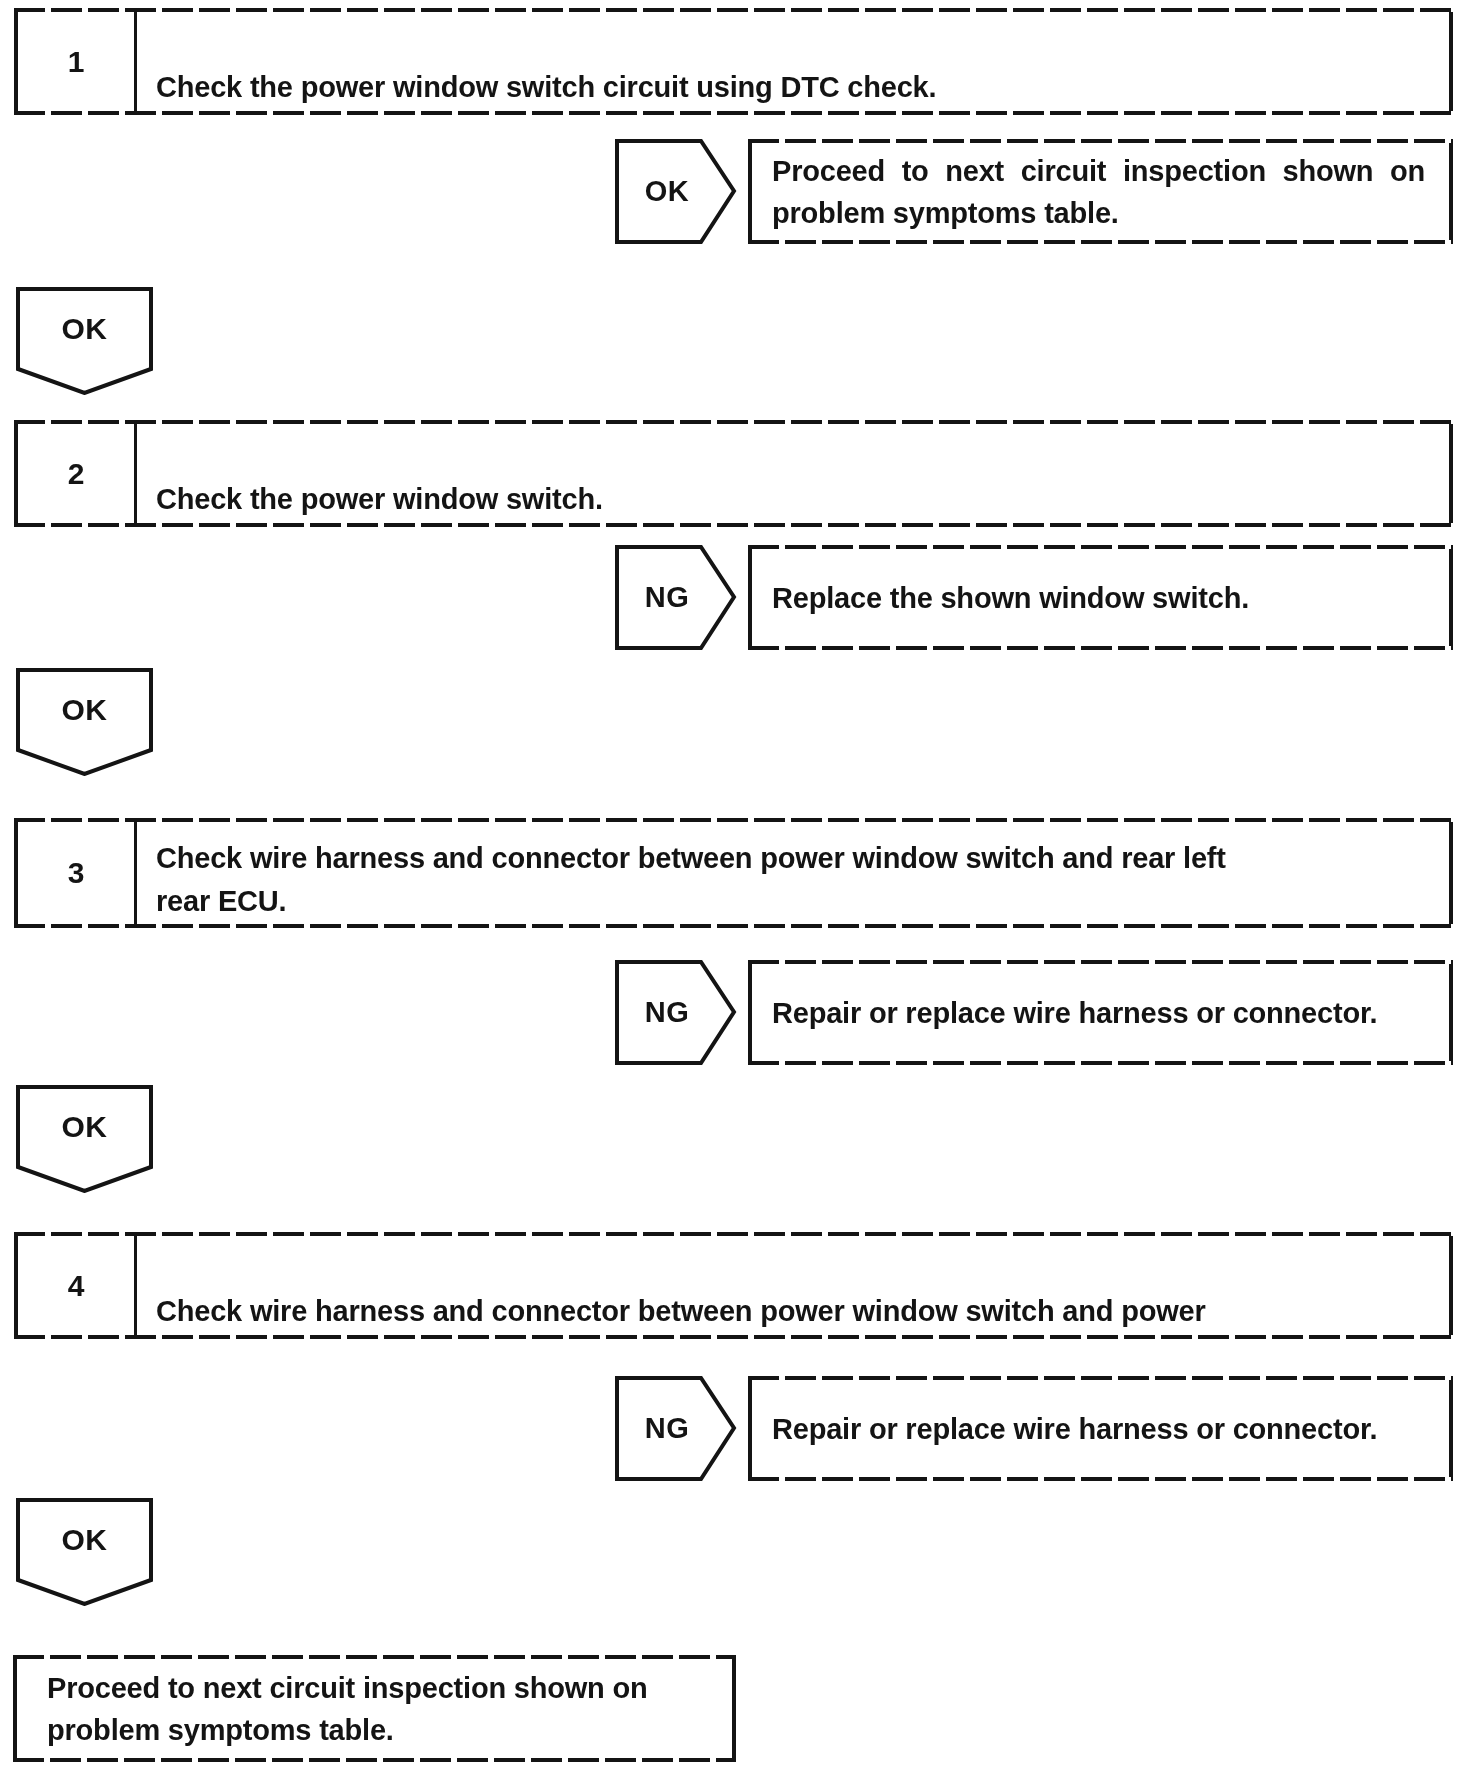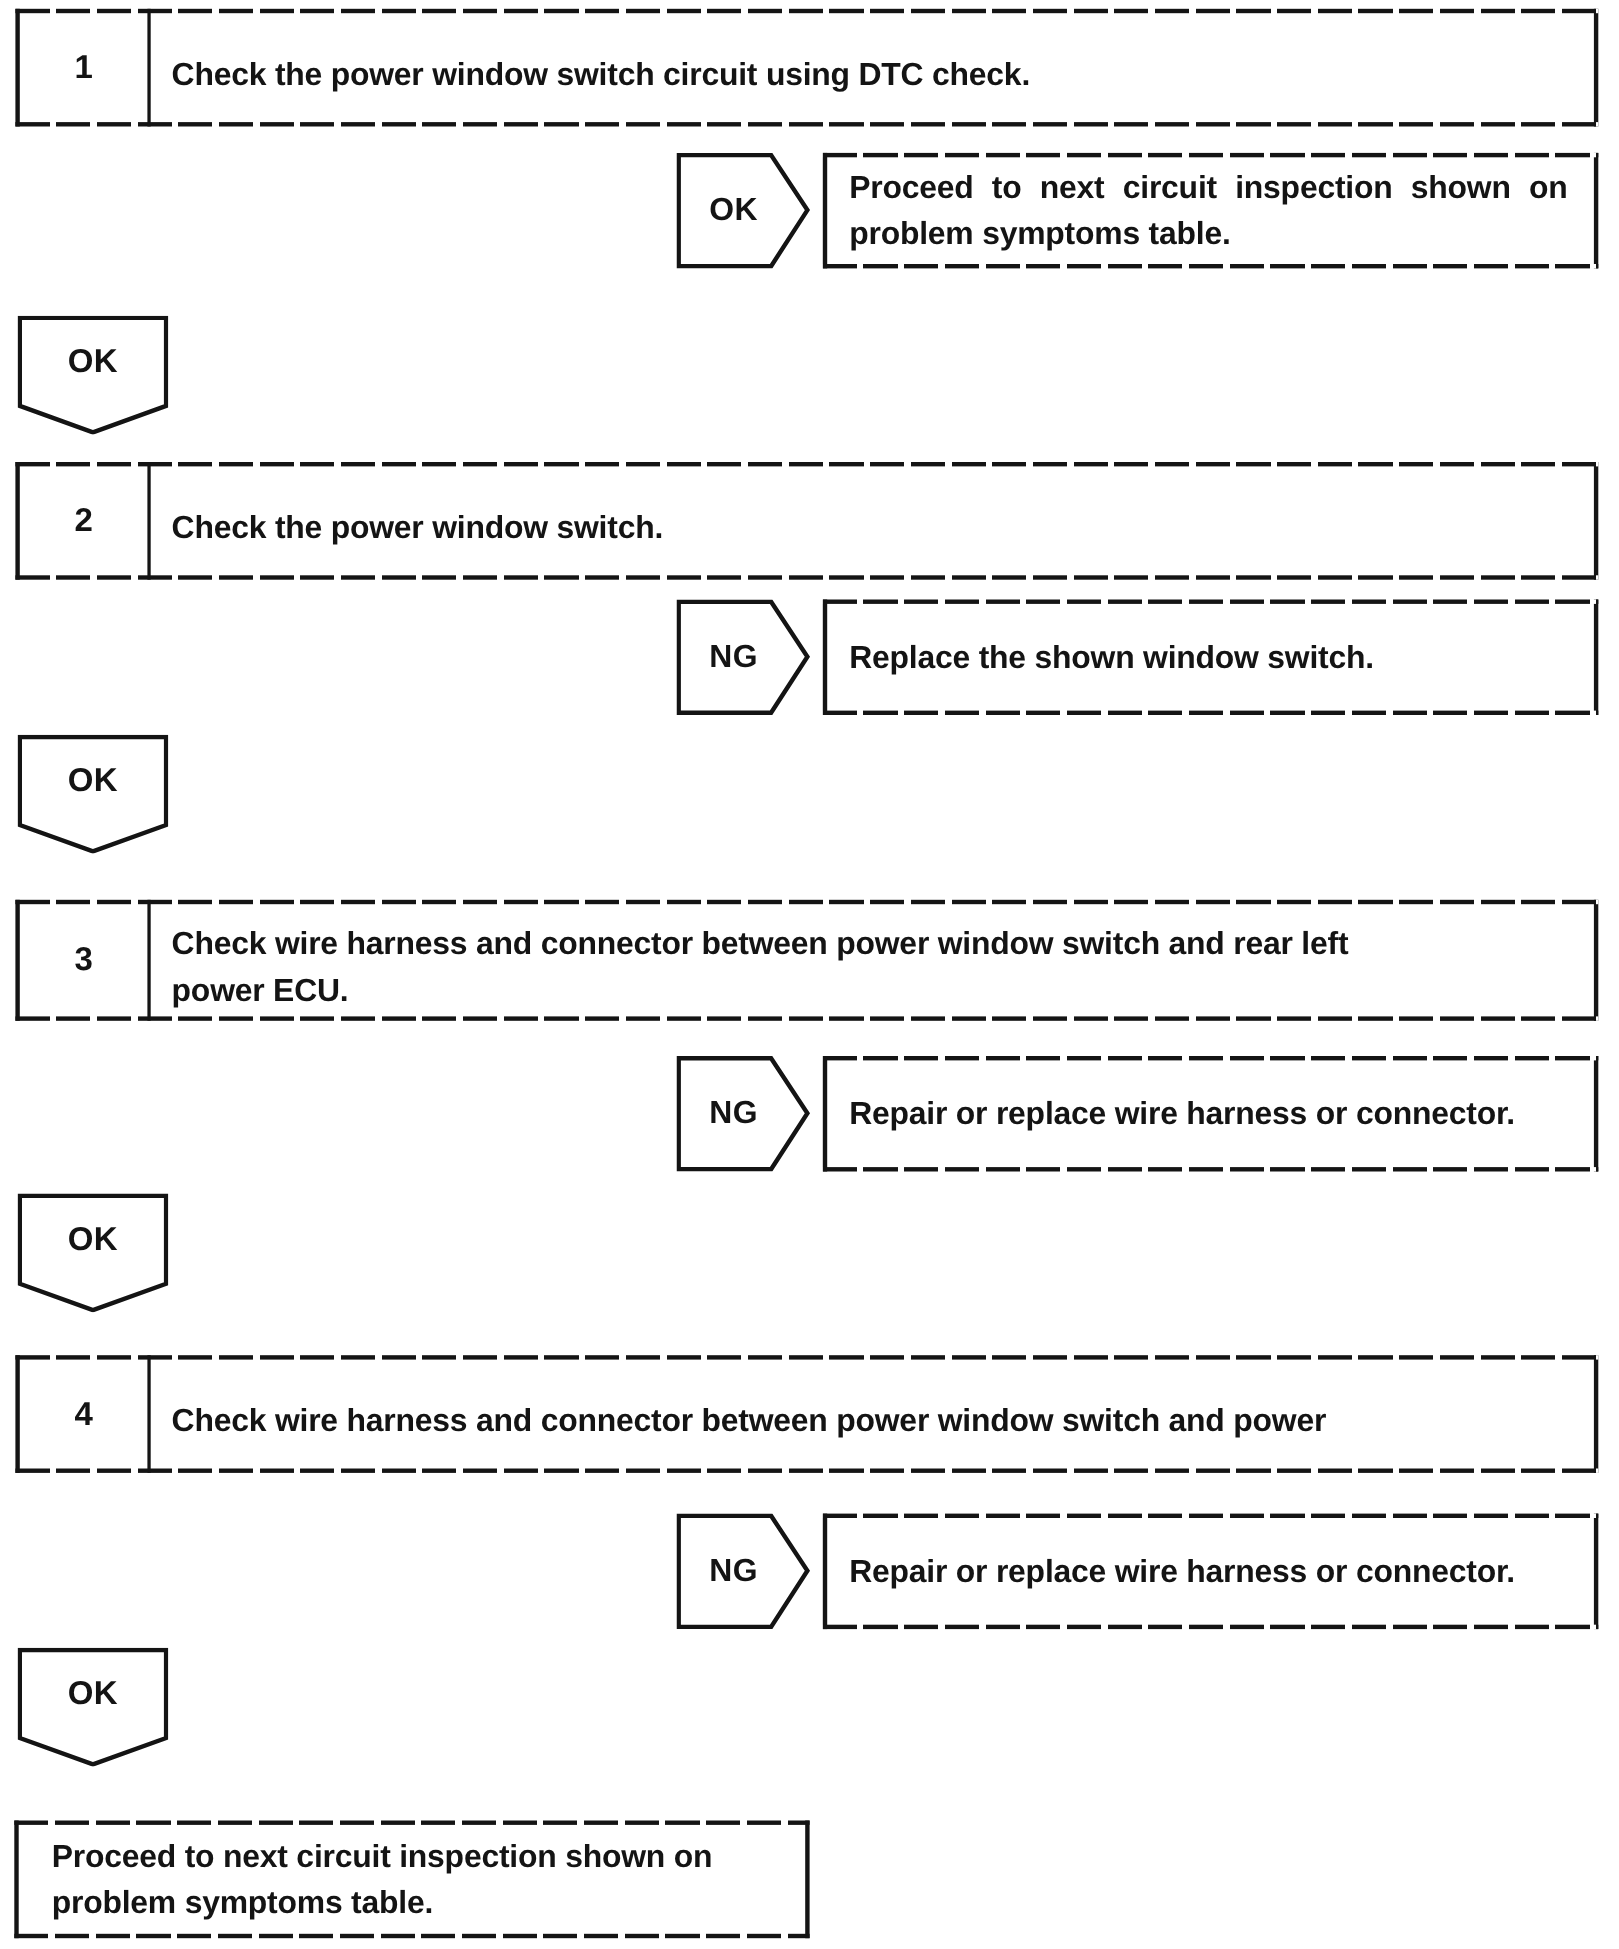--- a/index.html
+++ b/index.html
@@ -50,21 +50,21 @@
     border-right: 3px solid #141414;
     display: flex;
     align-items: center;
     justify-content: center;
     font-size: 30px;
   }
   .steptext {
     flex: 1;
     display: flex;
     flex-direction: column;
-    justify-content: center;
+    justify-content: flex-end;
     padding: 18px 30px 6px 19px;
     font-size: 29px;
     line-height: 44px;
     letter-spacing: -0.2px;
   }
 
   
   .branchrow {
     position: absolute;
     left: 615px;
@@ -192,21 +192,21 @@
     <svg width="137" height="108" viewBox="0 0 137 108">
       <polygon points="2,2 135,2 135,82 68.5,106 2,82" fill="#ffffff" stroke="#141414" stroke-width="4"></polygon>
     </svg>
     <span class="plabel">OK</span>
   </div>
 
   <div class="dashbox stepbox" style="top:818px; height:110px;">
     <div class="numcell">3</div>
     <div class="steptext">
         <div class="pline">Check wire harness and connector between power window switch and rear left</div>
-        <div class="pline">power ECU.</div>
+        <div class="pline">rear ECU.</div>
       </div>
   </div>
 
   <div class="branchrow" style="top:960px;">
     <div class="pent-right">
       <svg width="122" height="105" viewBox="0 0 122 105">
         <polygon points="2,2 86,2 119,52 86,103 2,103" fill="#ffffff" stroke="#141414" stroke-width="4"></polygon>
       </svg>
       <span class="plabel">NG</span>
     </div>

